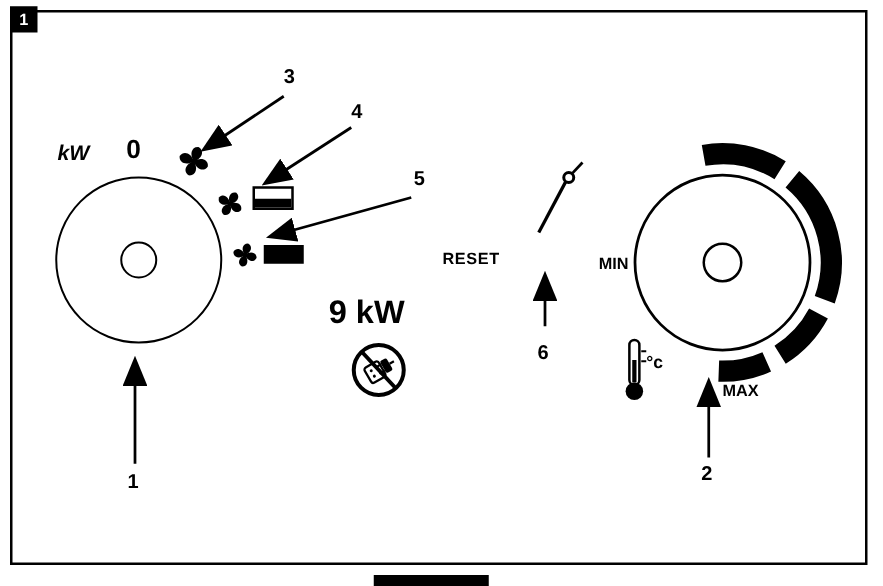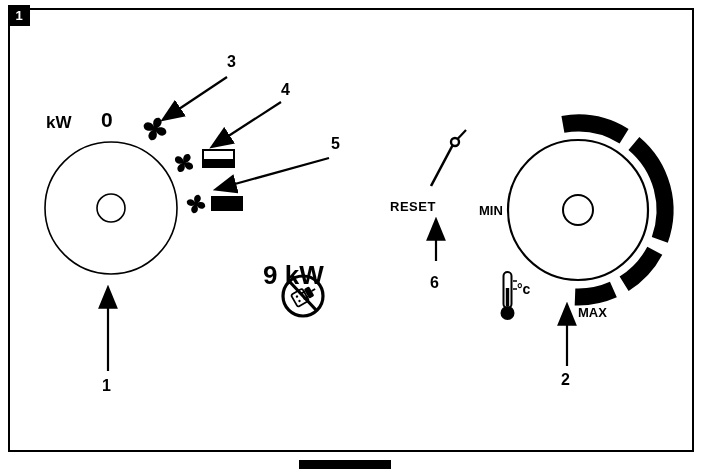--- a/index.html
+++ b/index.html
@@ -7,31 +7,31 @@
     position:relative;width:706px;height:469px;background:#fff;overflow:hidden;
     font-family:"Liberation Sans","DejaVu Sans",sans-serif;color:#000;
   }
   .frame{position:absolute;left:8px;top:8px;width:686px;height:444px;border:2px solid #000;box-sizing:border-box;}
   .badge{
     position:absolute;left:8px;top:5px;width:22px;height:21px;background:#000;color:#fff;
     font-size:13px;font-weight:700;display:flex;align-items:center;justify-content:center;
   }
   .art{position:absolute;left:0;top:0;}
   .lbl{position:absolute;white-space:nowrap;}
-  .lbl-kw{left:46px;top:113px;font-size:17px;font-weight:800;}
+  .lbl-kw{left:46px;top:113px;font-size:17px;font-weight:800;font-style:italic;}
   .lbl-zero{left:101px;top:108px;font-size:21px;font-weight:800;}
   .callout{font-size:16px;font-weight:700;}
   .c3{left:227px;top:53px;}
   .c4{left:281px;top:81px;}
   .c5{left:331px;top:135px;}
   .c1{left:102px;top:377px;}
   .c6{left:430px;top:274px;}
   .c2{left:561px;top:371px;}
-  .lbl-9kw{left:263px;top:234px;font-size:26px;font-weight:800;margin-top:26px;}
-  .lbl-reset{left:354px;top:199px;font-size:13px;font-weight:800;letter-spacing:.5px;margin-left:36px;}
+  .lbl-9kw{left:263px;top:234px;font-size:26px;font-weight:800;}
+  .lbl-reset{left:354px;top:199px;font-size:13px;font-weight:800;letter-spacing:.5px;}
   .lbl-min{left:479px;top:203px;font-size:13px;font-weight:700;}
   .lbl-max{left:578px;top:305px;font-size:13px;font-weight:800;text-align:center;}
   .lbl-celsius{left:517px;top:281px;font-size:14px;font-weight:800;}
   .bottom-bar{position:absolute;left:299px;top:460px;width:92px;height:9px;background:#000;}
 </style>
 </head>
 <body>
 
 <div class="canvas">
 

